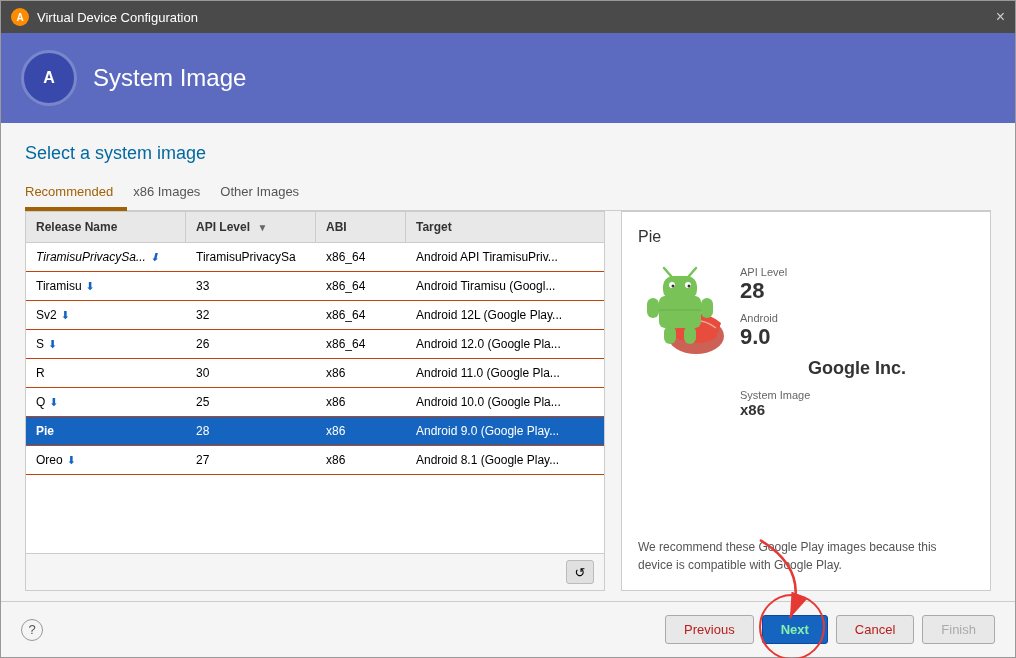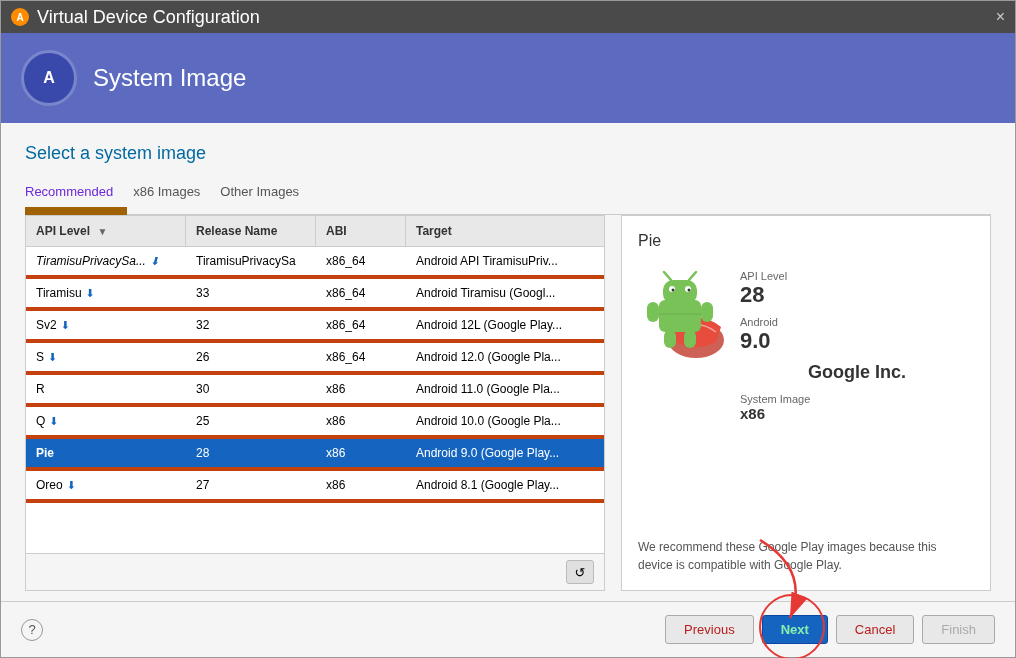--- a/index.html
+++ b/index.html
@@ -37,21 +37,21 @@
       margin-right: 8px;
       display: flex;
       align-items: center;
       justify-content: center;
       font-size: 10px;
       color: white;
       font-weight: bold;
     }
     .title-bar-text {
       flex: 1;
-      font-size: 18px;
+      font-size: 13px;
     }
     .title-bar-close {
       cursor: pointer;
       font-size: 16px;
       color: #ccc;
     }
     .header-bar {
       background: #5c6bc0;
       height: 90px;
       display: flex;
@@ -96,22 +96,22 @@
     .tab {
       padding: 6px 14px 8px 0;
       margin-right: 6px;
       cursor: pointer;
       font-size: 13px;
       color: #555;
       border-bottom: 2px solid transparent;
       margin-bottom: -1px;
     }
     .tab.active {
-      color: #6d28d9;
-      border-bottom: 8px solid #a16207;
+      color: #a16207;
+      border-bottom: 4px solid #a16207;
     }
     .main-area {
       display: flex;
       flex: 1;
       gap: 16px;
       margin-top: 0;
     }
     .table-panel {
       width: 580px;
       flex-shrink: 0;
@@ -140,21 +140,21 @@
       margin-left: 4px;
       color: #666;
     }
     .table-body {
       flex: 1;
       overflow-y: auto;
     }
     .table-row {
       display: grid;
       grid-template-columns: 160px 130px 90px 1fr;
-      border-bottom: 4px solid #c2410c;
+      border-bottom: 1px solid #c2410c;
       cursor: pointer;
     }
     .table-row.selected {
       background: #1565c0;
       color: white;
     }
     .td {
       padding: 7px 10px;
       font-size: 12px;
       overflow: hidden;
@@ -323,25 +323,25 @@
     <div class="tabs">
       <div class="tab active">Recommended</div>
       <div class="tab">x86 Images</div>
       <div class="tab">Other Images</div>
     </div>
 
     <div class="main-area">
 
       <div class="table-panel">
         <div class="table-header">
+          <div class="th">Release Name</div>
           <div class="th">
             <span>API Level</span>
             <span class="sort-arrow">▼</span>
           </div>
-          <div class="th">Release Name</div>
           <div class="th">ABI</div>
           <div class="th">Target</div>
         </div>
         <div class="table-body">
 
           <div class="table-row">
             <div class="td italic">
               <span>TiramisuPrivacySa...</span>
               <span class="download-icon">⬇</span>
             </div>

